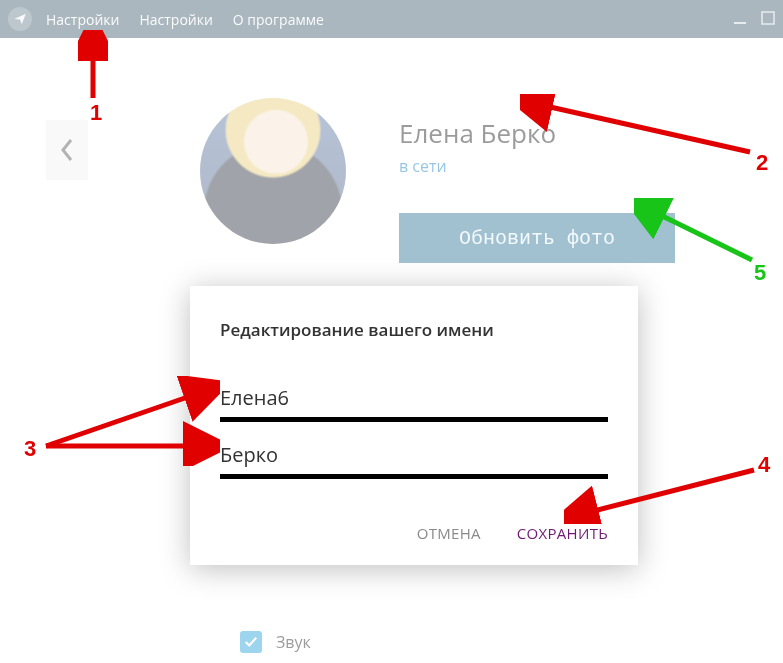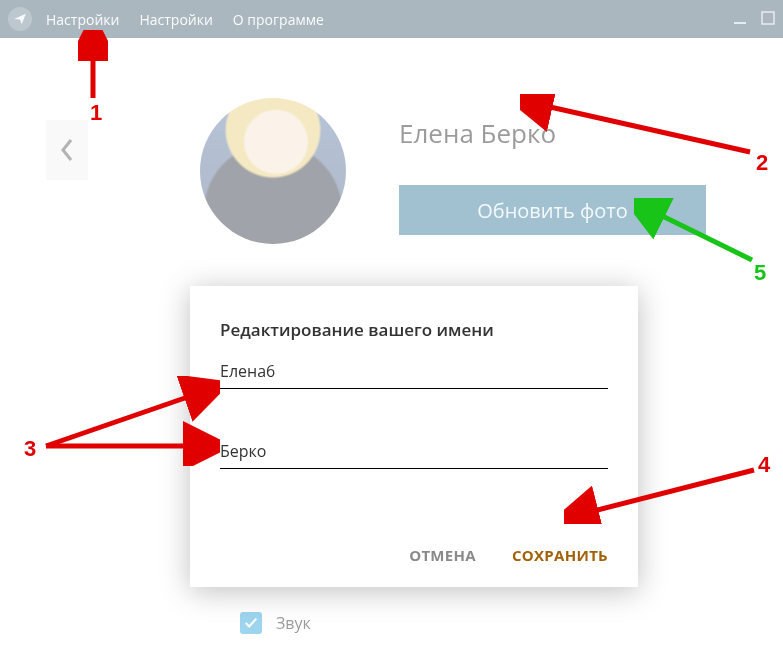--- a/index.html
+++ b/index.html
@@ -40,24 +40,25 @@
       radial-gradient(circle at 52% 30%, #f6e4ce 0 24%, transparent 26%),
       radial-gradient(circle at 50% 22%, #e8cf7d 0 34%, transparent 36%),
       radial-gradient(circle at 50% 78%, #2e3340 0 50%, transparent 52%),
       linear-gradient(#5f7aa6, #4c6285);
     flex-shrink:0;
   }
   .profile-info { margin-left: 36px; padding-top: 20px; }
   .profile-name { font-size: 26px; color:#222; font-weight:400; line-height:1.2; }
   .profile-status { color:#1a80c4; font-size:16px; margin-top:6px; }
   .update-photo-btn {
-    margin-top: 36px; width: 307px; height: 50px;
+    margin-top: 36px; width: 276px; height: 50px;
     background:#2f7699; color:#e7f2f8; font-size:20px;
     display:flex; align-items:center; justify-content:center;
     cursor:pointer;
+    font-family:Liberation Mono, monospace;
   }
 
   .section-title { font-size:23px; color:#333; margin: 36px 0 0 200px; font-weight:400;}
 
   .settings-list { margin: 300px 0 0 200px; padding-left: 40px; }
   .setting-row { display:flex; align-items:center; margin-bottom: 20px; font-size:16px; color:#222;}
   .checkbox {
     width:22px; height:22px; background:#279fda; border-radius:3px;
     margin-right: 14px; display:flex; align-items:center; justify-content:center;
     color:#fff; font-size:14px; cursor:pointer;
@@ -69,30 +70,30 @@
     position:absolute; inset:0; background:rgba(255,255,255,0.55);
     pointer-events:none;
   }
 
   
   .dialog {
     position:absolute; left:190px; top:286px; width:448px;
     background:#fff; box-shadow: 0 4px 28px rgba(0,0,0,0.25);
     padding: 32px 30px 22px 30px;
   }
-  .dialog-title { font-size:17px; font-weight:600; color:#333; margin-bottom: 16px;}
+  .dialog-title { font-size:17px; font-weight:600; color:#333; margin-bottom: 40px;}
   .dlg-input {
-    width:100%; border:none; border-bottom:1px solid #000000;
-    font-size:16px; padding: 3px 0 6px 0; outline:none; color:#333;
-    margin-bottom: 48px; font-family:inherit; background:transparent;
+    width:100%; border:none; border-bottom:5px solid #000000;
+    font-size:20px; padding: 3px 0 6px 0; outline:none; color:#333;
+    margin-bottom: 16px; font-family:inherit; background:transparent;
   }
   .dlg-buttons { display:flex; justify-content:flex-end; gap: 36px; margin-top: 28px;}
-  .dlg-btn { font-size:15px; font-weight:700; letter-spacing:0.3px; cursor:pointer; }
+  .dlg-btn { font-size:15px; font-weight:400; letter-spacing:0.3px; cursor:pointer; }
   .dlg-cancel { color:#8a8a8a; }
-  .dlg-save { color:#a16207; }
+  .dlg-save { color:#701a75; }
 
   
   .anno-num {
     position:absolute; font-size:22px; font-weight:800; color:#e00000;
     font-family: Arial, sans-serif;
   }
   .anno-num.green { color:#19c419; }
   svg.anno { position:absolute; pointer-events:none; }
 </style>
 </head>
@@ -124,20 +125,21 @@
   <div class="back-btn">
     <svg width="14" height="24" viewBox="0 0 14 24">
       <path d="M11 2 L3 12 L11 22" fill="none" stroke="#555" stroke-width="3"></path>
     </svg>
   </div>
 
   <div class="profile-row">
     <div class="avatar"></div>
     <div class="profile-info">
       <div class="profile-name">Елена Берко</div>
+      <div class="profile-status">в сети</div>
       <div class="update-photo-btn">Обновить фото</div>
     </div>
   </div>
 
   <div class="section-title">Информация о контакте</div>
 
   <div class="settings-list">
     <div class="setting-row">
       <div class="checkbox">
         <svg viewBox="0 0 16 16">

